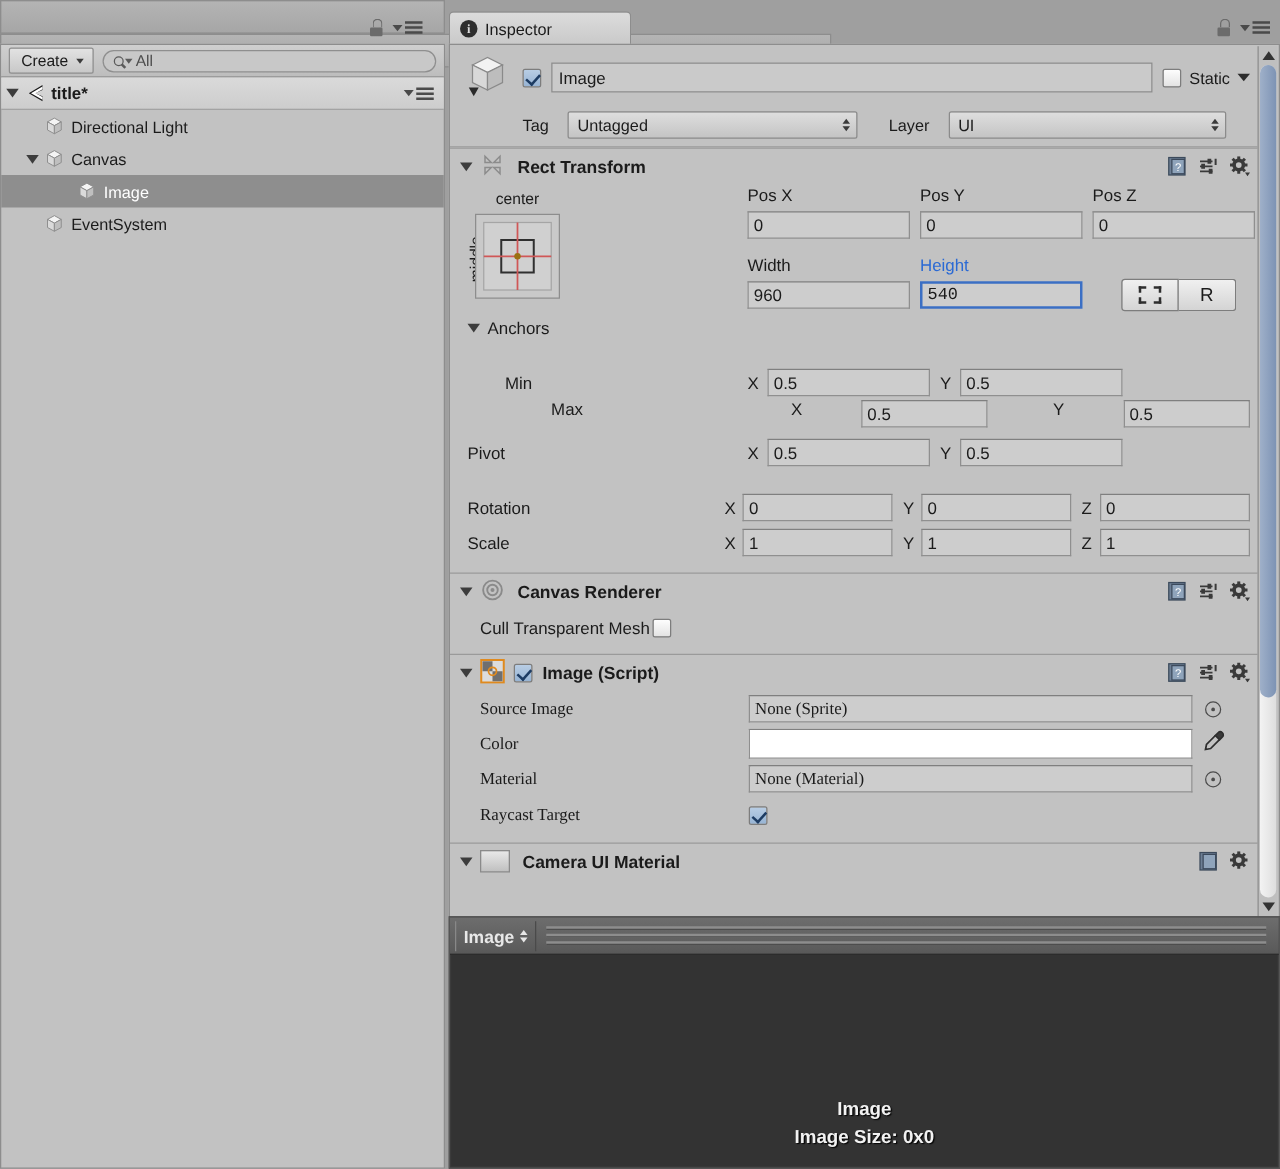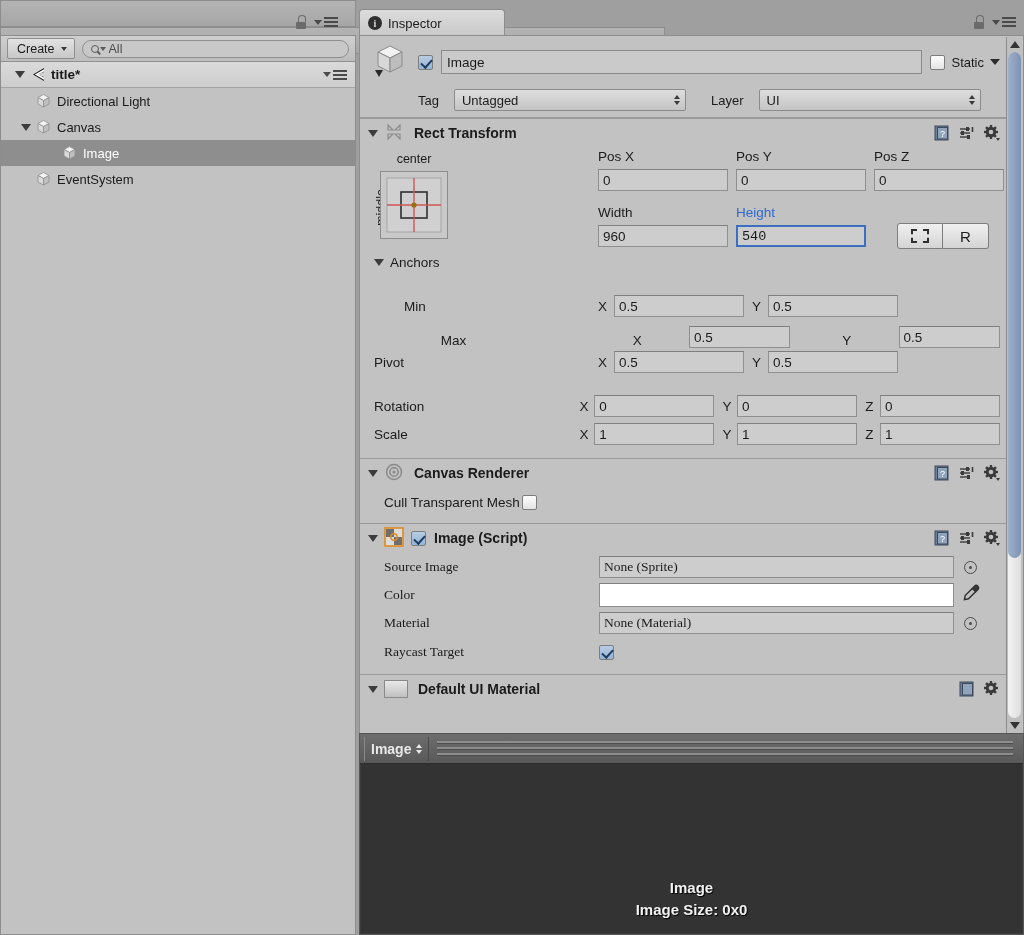--- a/index.html
+++ b/index.html
@@ -51,21 +51,21 @@
 
   .h-toolbar{height:26px;background:linear-gradient(#cfcfcf,#bdbdbd);border-bottom:1px solid #909090;display:flex;align-items:center;padding:0 6px;box-sizing:border-box;}
   .create-btn{height:19px;padding:0 7px 0 9px;display:flex;align-items:center;gap:6px;background:linear-gradient(#e2e2e2,#c8c8c8);border:1px solid #8f8f8f;border-radius:2px;font-size:12.5px;}
   .create-btn .caret{width:0;height:0;border-left:3.5px solid transparent;border-right:3.5px solid transparent;border-top:4.5px solid #3a3a3a;}
   .search-field{flex:1;margin-left:7px;height:18px;background:#c8c8c8;border:1px solid #8f8f8f;border-radius:9px;display:flex;align-items:center;padding:0 8px;box-sizing:border-box;}
   .search-field .glass{width:8px;height:8px;border:1.5px solid #5a5a5a;border-radius:50%;box-sizing:border-box;margin-right:1px;position:relative;}
   .search-field .glass::after{content:"";position:absolute;right:-3px;bottom:-2px;width:4px;height:1.5px;background:#5a5a5a;transform:rotate(45deg);}
   .search-field .scaret{width:0;height:0;border-left:3px solid transparent;border-right:3px solid transparent;border-top:4px solid #5a5a5a;margin-right:3px;}
   .search-field .txt{color:#4d4d4d;font-size:12.5px;}
 
-  .scene-row{height:26px;background:linear-gradient(#dadada,#cdcdcd);border-bottom:1px solid #a3a3a3;display:flex;align-items:center;padding:0 8px 0 14px;box-sizing:border-box;}
+  .scene-row{height:26px;background:linear-gradient(#dadada,#cdcdcd);border-bottom:1px solid #a3a3a3;display:flex;align-items:center;padding:0 8px 0 4px;box-sizing:border-box;}
   .tri{width:0;height:0;border-left:5px solid transparent;border-right:5px solid transparent;border-top:7px solid #3c3c3c;}
   .unity-logo{width:17px;height:17px;margin:0 5px 0 4px;position:relative;}
   .unity-logo svg{display:block;}
   .scene-name{font-weight:bold;font-size:13.5px;}
 
   .h-list{padding-top:0;}
   .h-row{height:26px;display:flex;align-items:center;font-size:13px;box-sizing:border-box;}
   .h-row.selected{background:#8e8e8e;color:#fff;}
   .cube{width:17px;height:17px;margin-right:5px;flex:none;}
 
@@ -418,21 +418,21 @@
             <span style="font-size:13.5px;display:inline-block;width:194px">Min</span>
             <span style="font-size:13.5px;width:16px;display:inline-block;text-align:left;">X</span>
             <div class="field" style="width:130px;margin-right:8px;">
               <span>0.5</span>
             </div>
             <span style="font-size:13.5px;width:16px;display:inline-block;text-align:left;">Y</span>
             <div class="field" style="width:130px;margin-right:8px;">
               <span>0.5</span>
             </div>
           </div>
-          <div style="display: flex; align-items: flex-end; height: 28px; padding-left: 14px; gap: 44px;">
+          <div style="display: flex; align-items: flex-start; height: 28px; padding-left: 14px; gap: 44px;">
             <span style="display:inline-block;width:30px"></span>
             <span style="font-size:13.5px;display:inline-block;width:194px">Max</span>
             <span style="font-size:13.5px;width:16px;display:inline-block;text-align:left;">X</span>
             <div class="field" style="width:130px;margin-right:8px;">
               <span>0.5</span>
             </div>
             <span style="font-size:13.5px;width:16px;display:inline-block;text-align:left;">Y</span>
             <div class="field" style="width:130px;margin-right:8px;">
               <span>0.5</span>
             </div>
@@ -624,21 +624,21 @@
         </div>
         <div class="prop-row" style="height:32px;">
           <span class="prop-label" style="width:215px;">Raycast Target</span>
           <span class="chk on"></span>
         </div>
       </div>
 
       <div class="comp-header" style="margin-top:6px;">
         <span class="tri"></span>
         <span style="width:22px;height:16px;background:linear-gradient(#e8e8e8,#c0c0c0);border:1px solid #8a8a8a;"></span>
-        <span class="comp-title">Default UI Material</span>
+        <span class="comp-title">Camera UI Material</span>
         <span class="comp-icons">
           <span class="book-ic">
             <svg width="16" height="16" viewBox="0 0 16 16">
                 <rect x="1" y="1" width="13" height="14" fill="#6d7f95" stroke="#3c4a5c"></rect>
                 <rect x="3.5" y="2.5" width="10" height="11.5" fill="#8fa4bb" stroke="#3c4a5c"></rect>
               </svg>
           </span>
           <span class="gear-ic">
             <svg width="16" height="16" viewBox="0 0 16 16">
                 <g fill="#3a3a3a">

